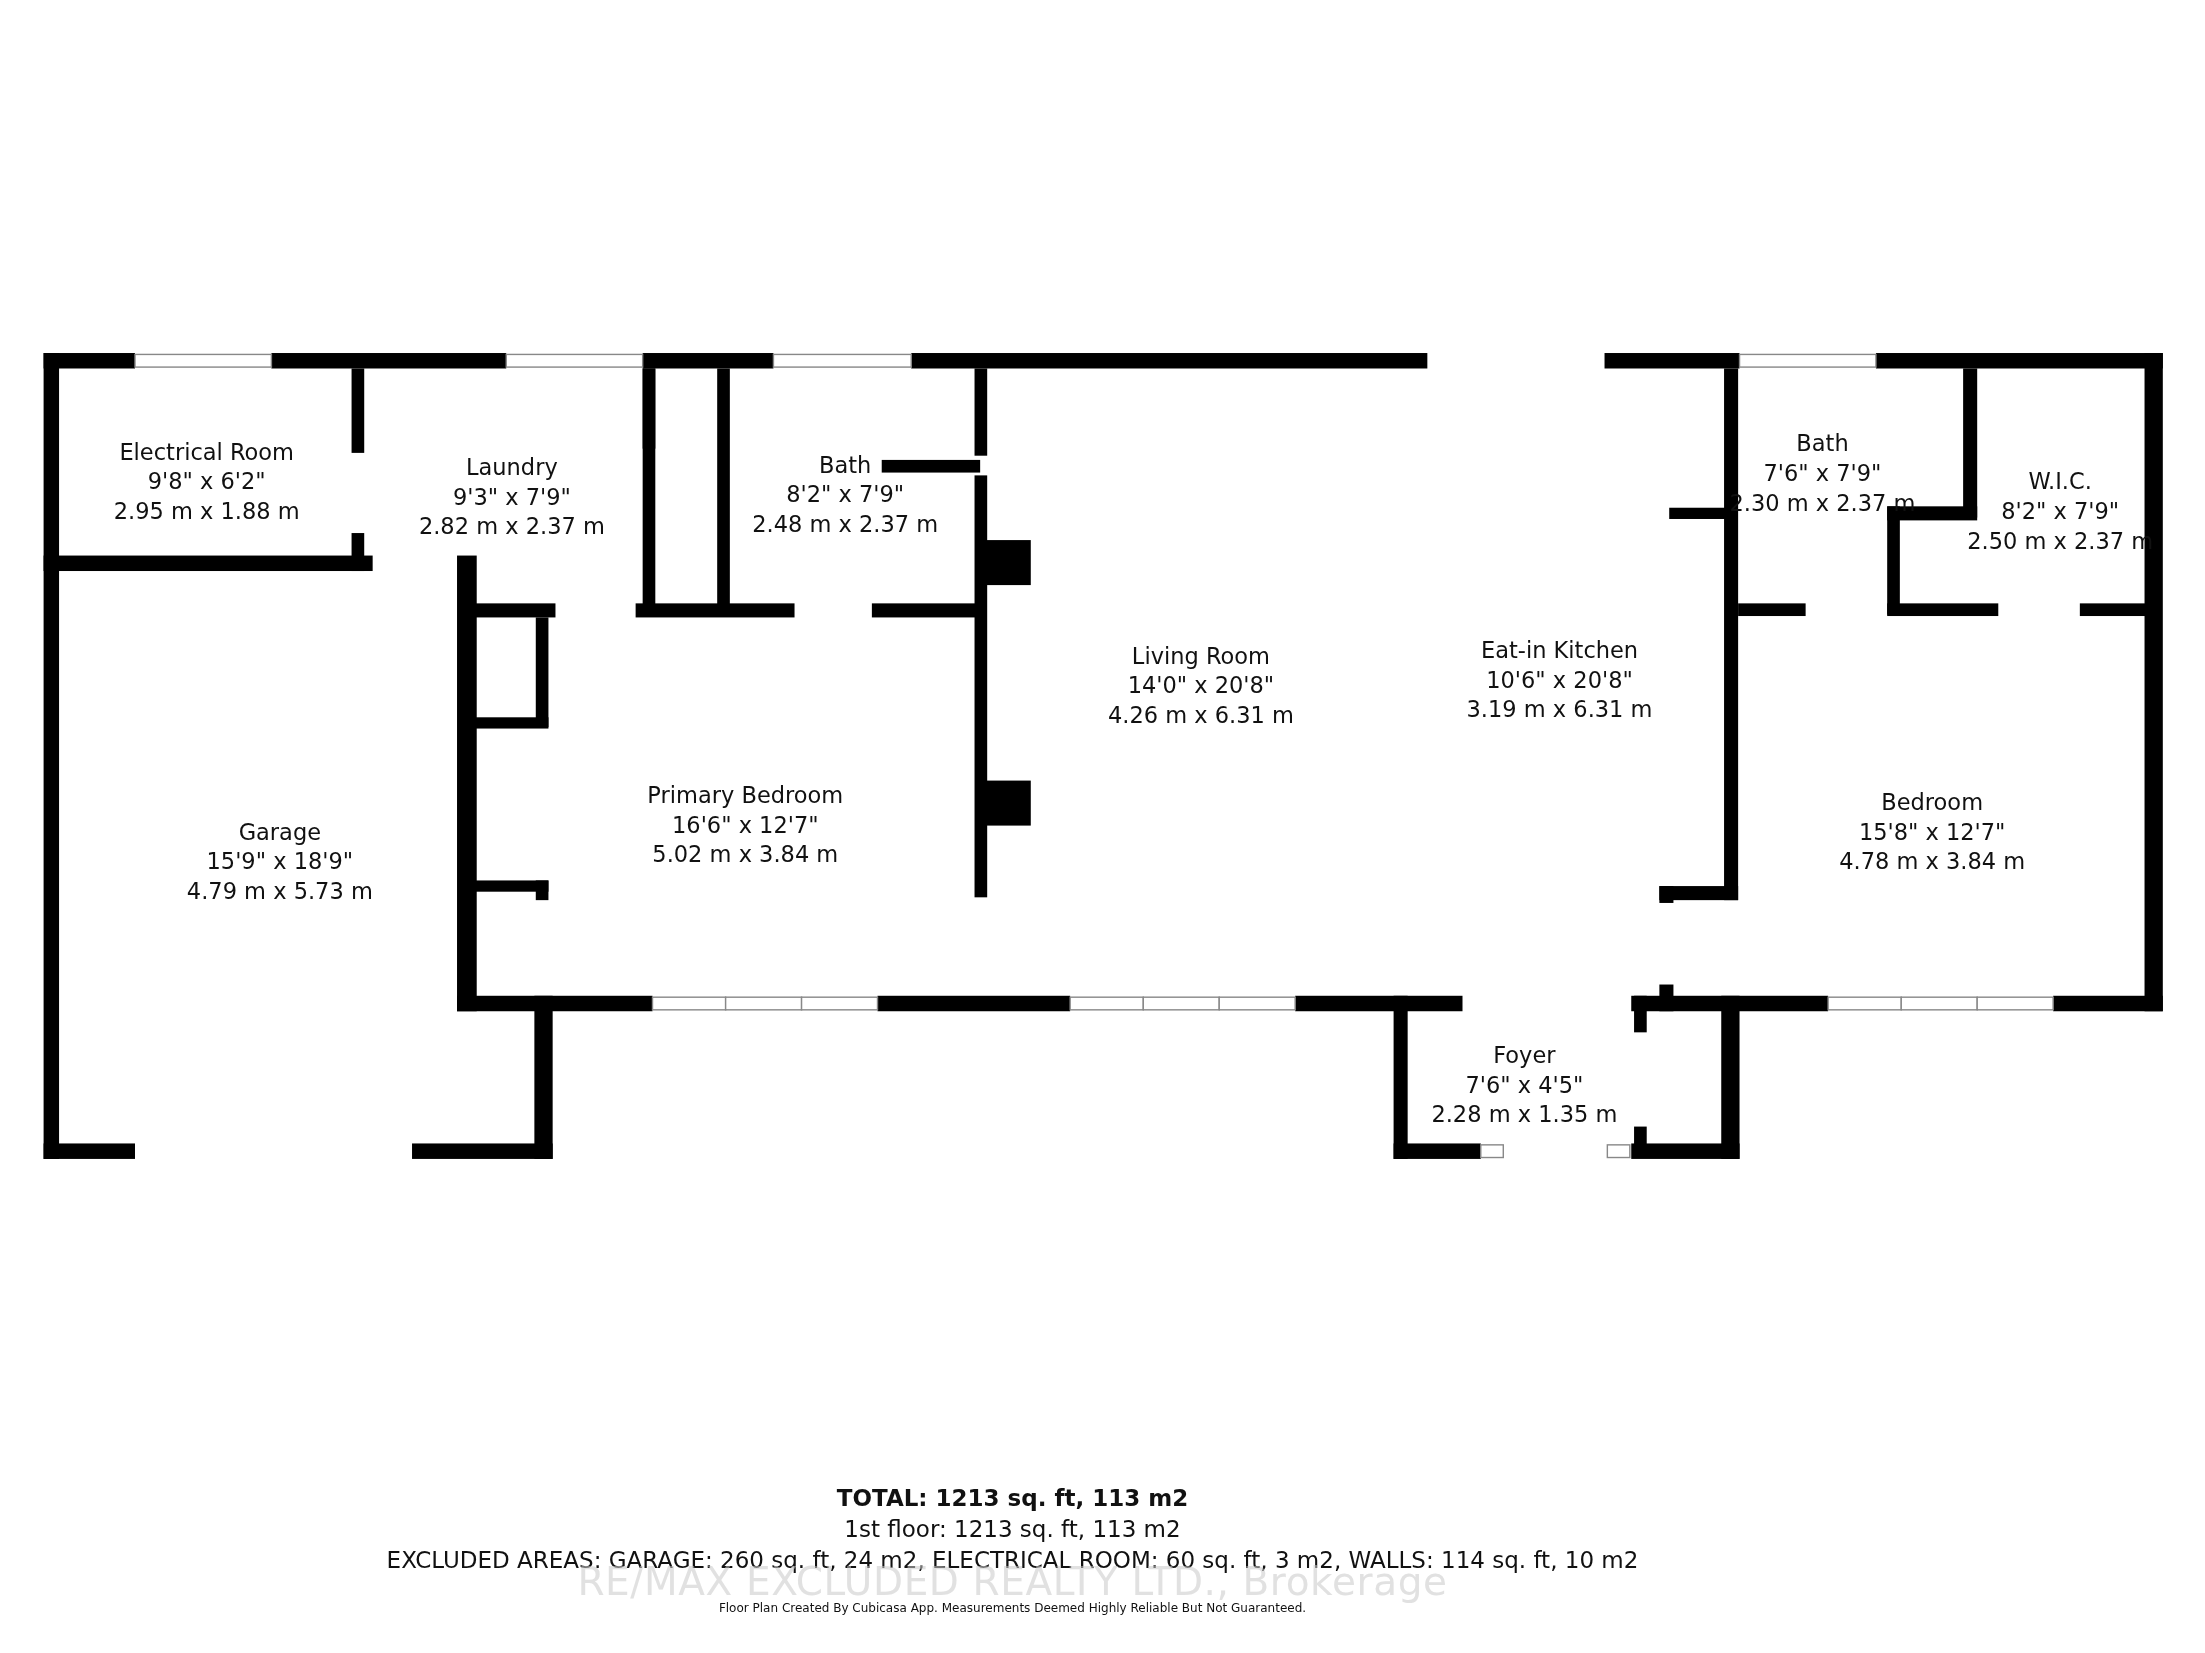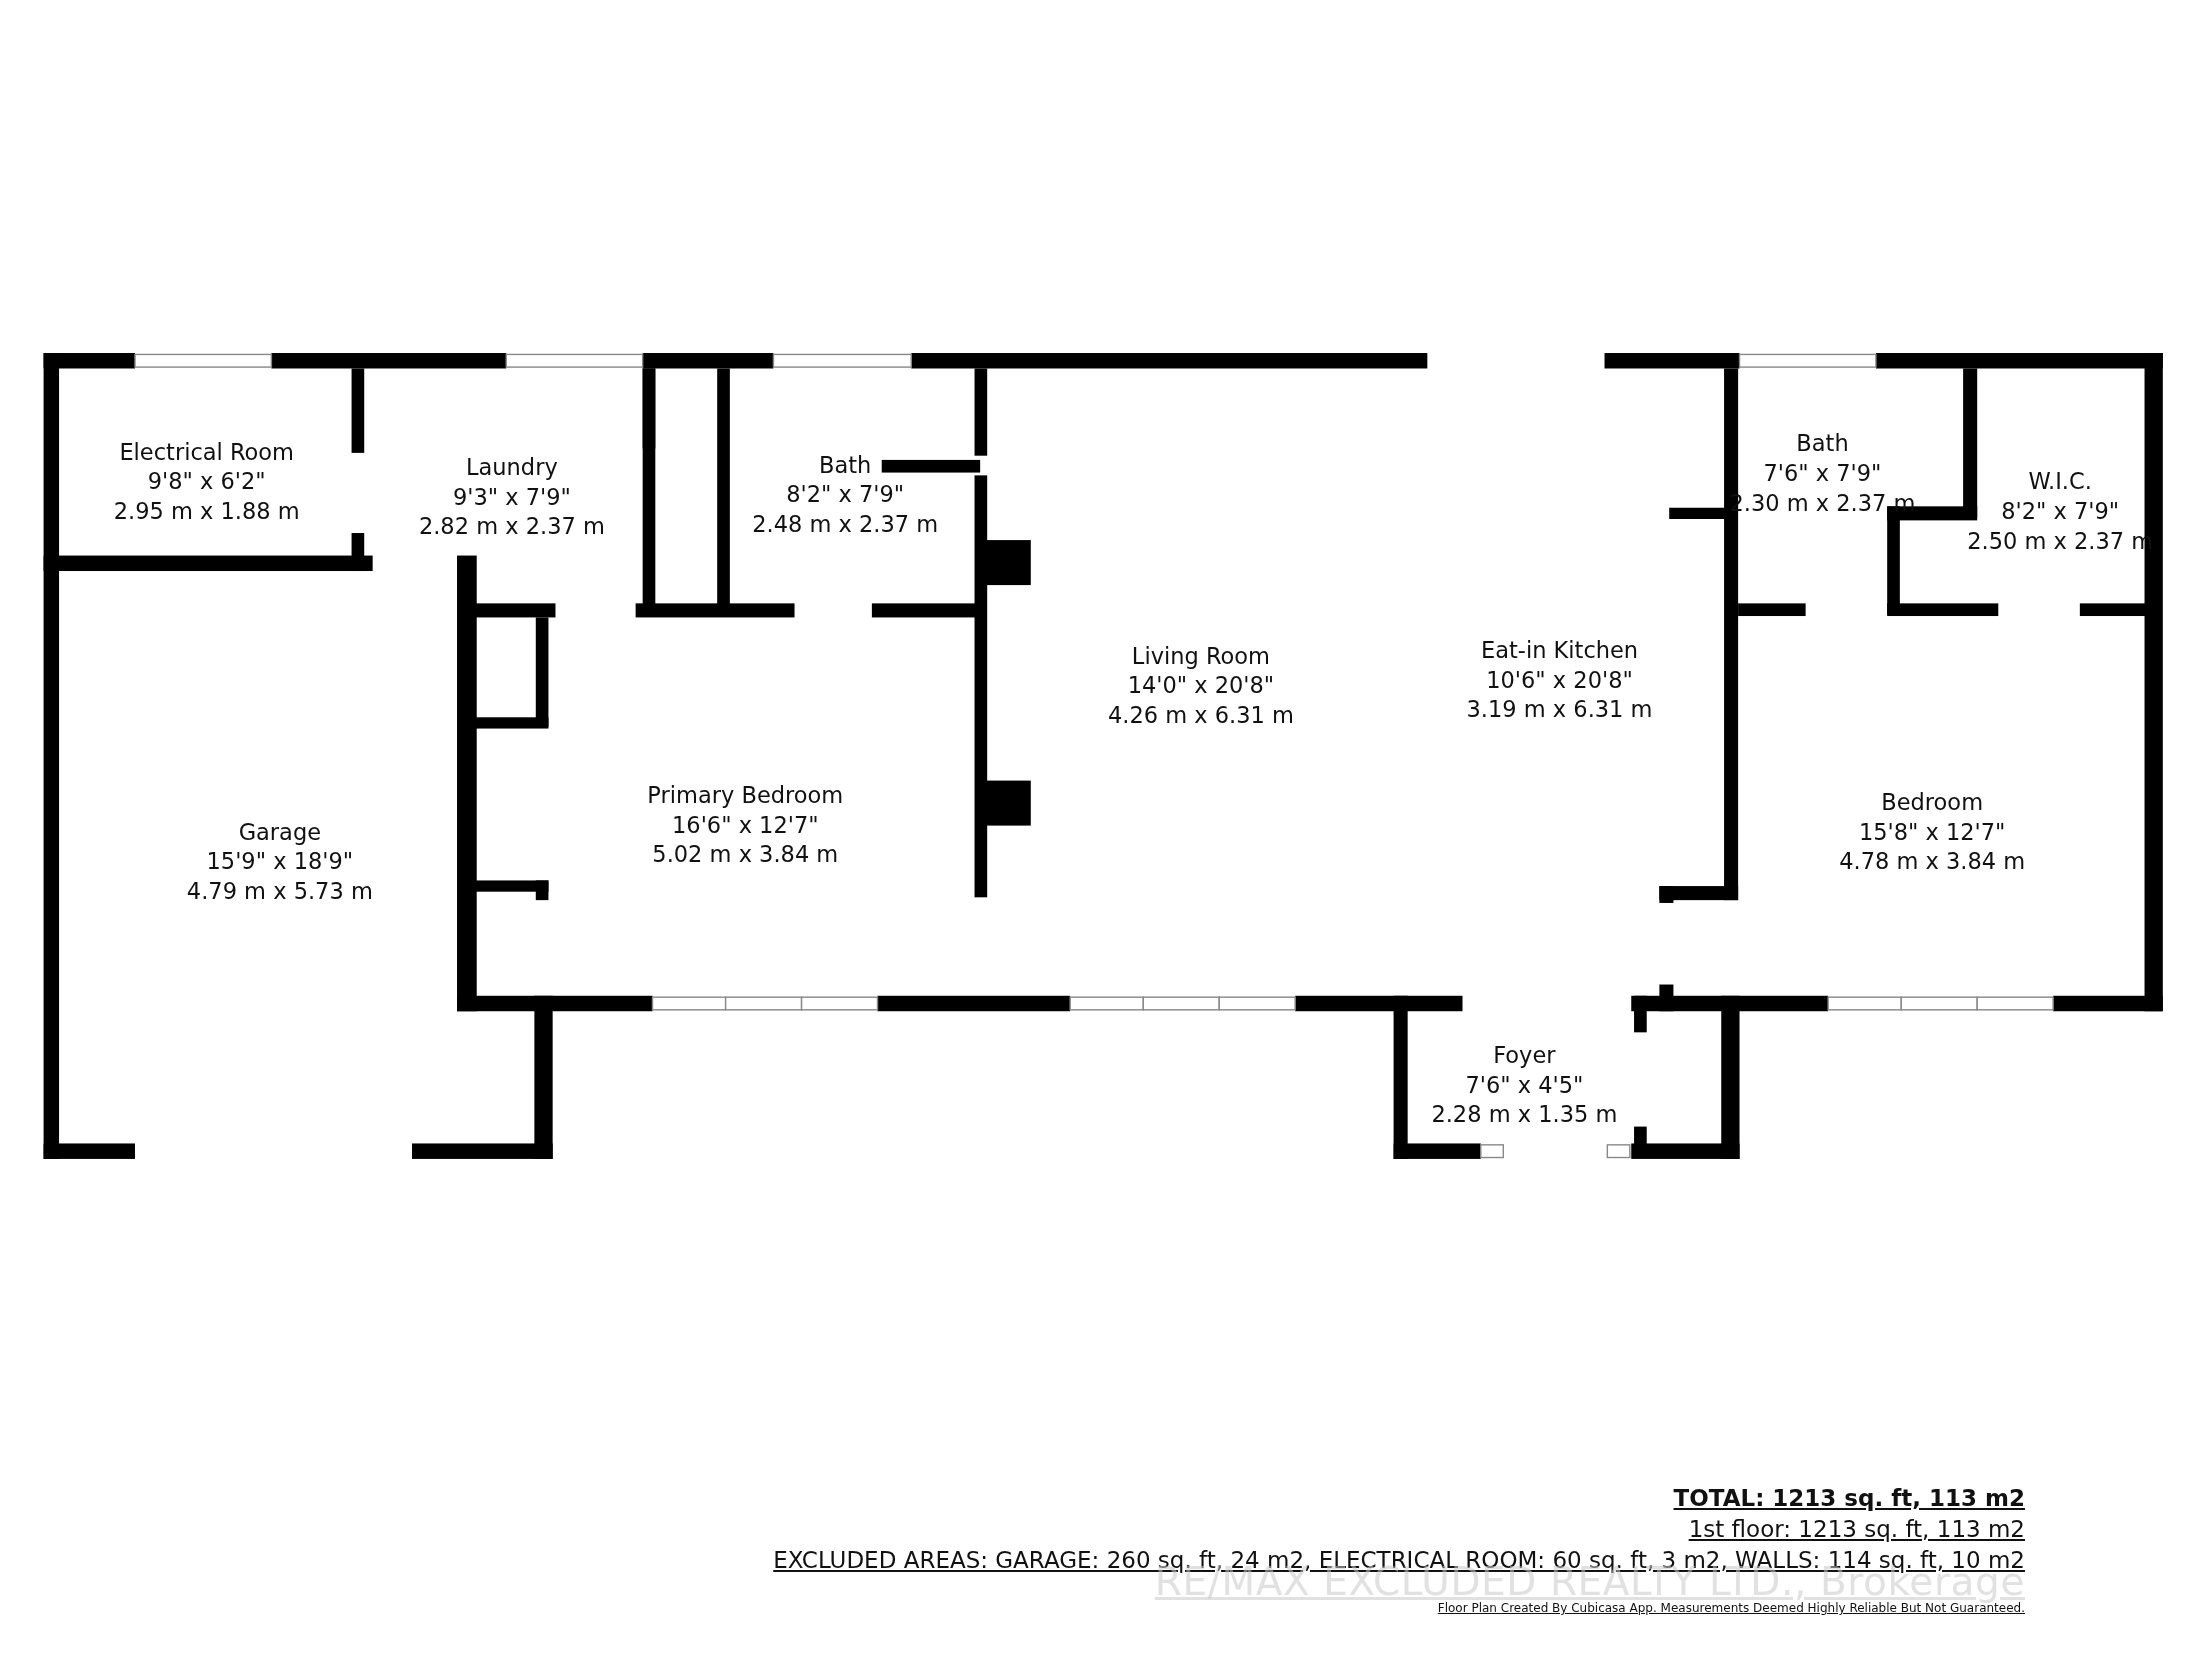--- a/index.html
+++ b/index.html
@@ -1,19 +1,19 @@
 <!DOCTYPE html>
 <html style="font-size:9.2px"><head>
 <meta charset="utf-8">
 <style>
   html,body{margin:0;padding:0;background:#fff;}
   body{width:2205px;height:1654px;overflow:hidden;position:relative;font-family:"DejaVu Sans",sans-serif;}
   #plan{position:absolute;left:0;top:0;width:2205px;height:1654px;}
   .room-label{font-family:"DejaVu Sans",sans-serif;fill:#111;text-anchor:middle;}
-  .footer{position:absolute;left:0;width:2025px;text-align:right;color:#111;font-family:"DejaVu Sans",sans-serif;text-decoration:underline;}
+  .footer{position:absolute;left:0;width:2025px;text-align:center;color:#111;font-family:"DejaVu Sans",sans-serif;}
   #total{top:1485px;font-size:23px;font-weight:bold;}
   #floor1{top:1516px;font-size:23px;}
   #excluded{top:1547px;font-size:23px;}
   #watermark{top:1559px;font-size:39px;color:rgba(200,200,200,0.55);letter-spacing:0.6px;}
   #credit{top:1601px;font-size:12px;}
 </style>
 </head>
 <body>
 
 <svg id="plan" viewBox="0 0 1568 1176" preserveAspectRatio="none" xmlns="http://www.w3.org/2000/svg">

